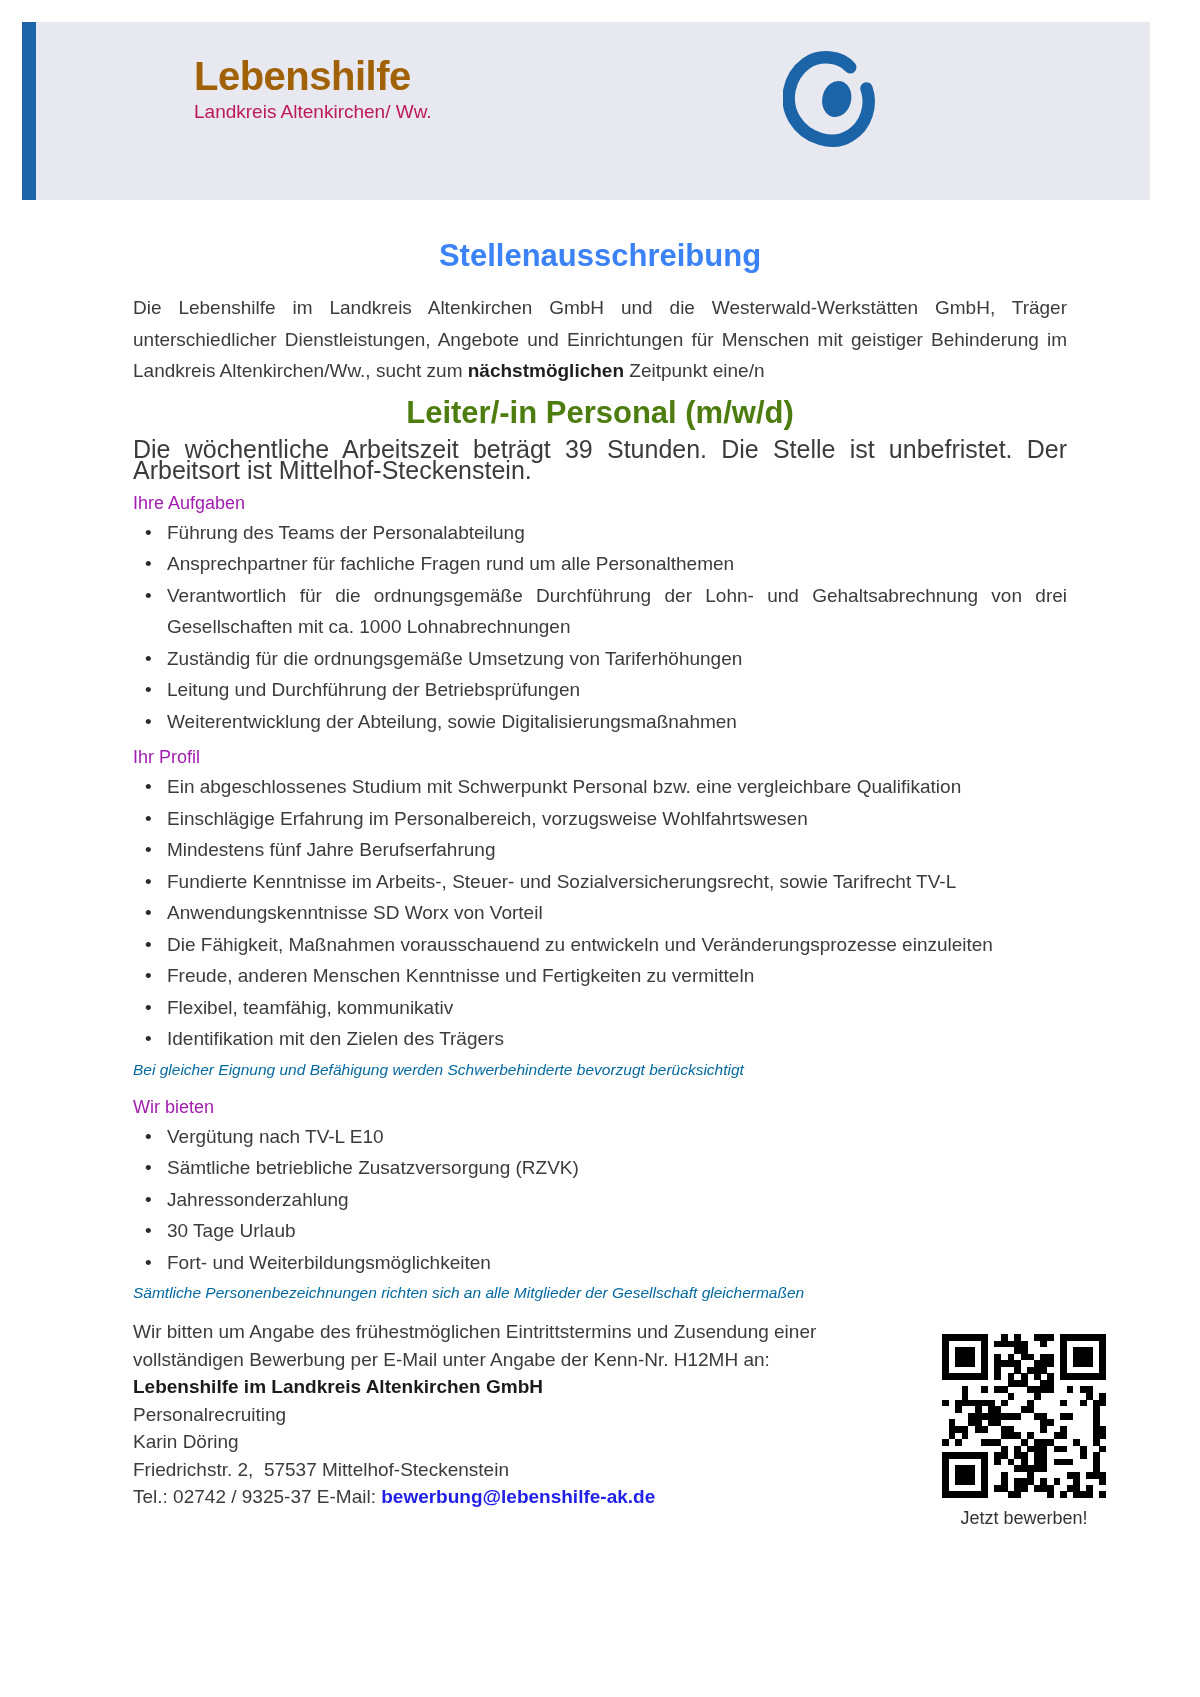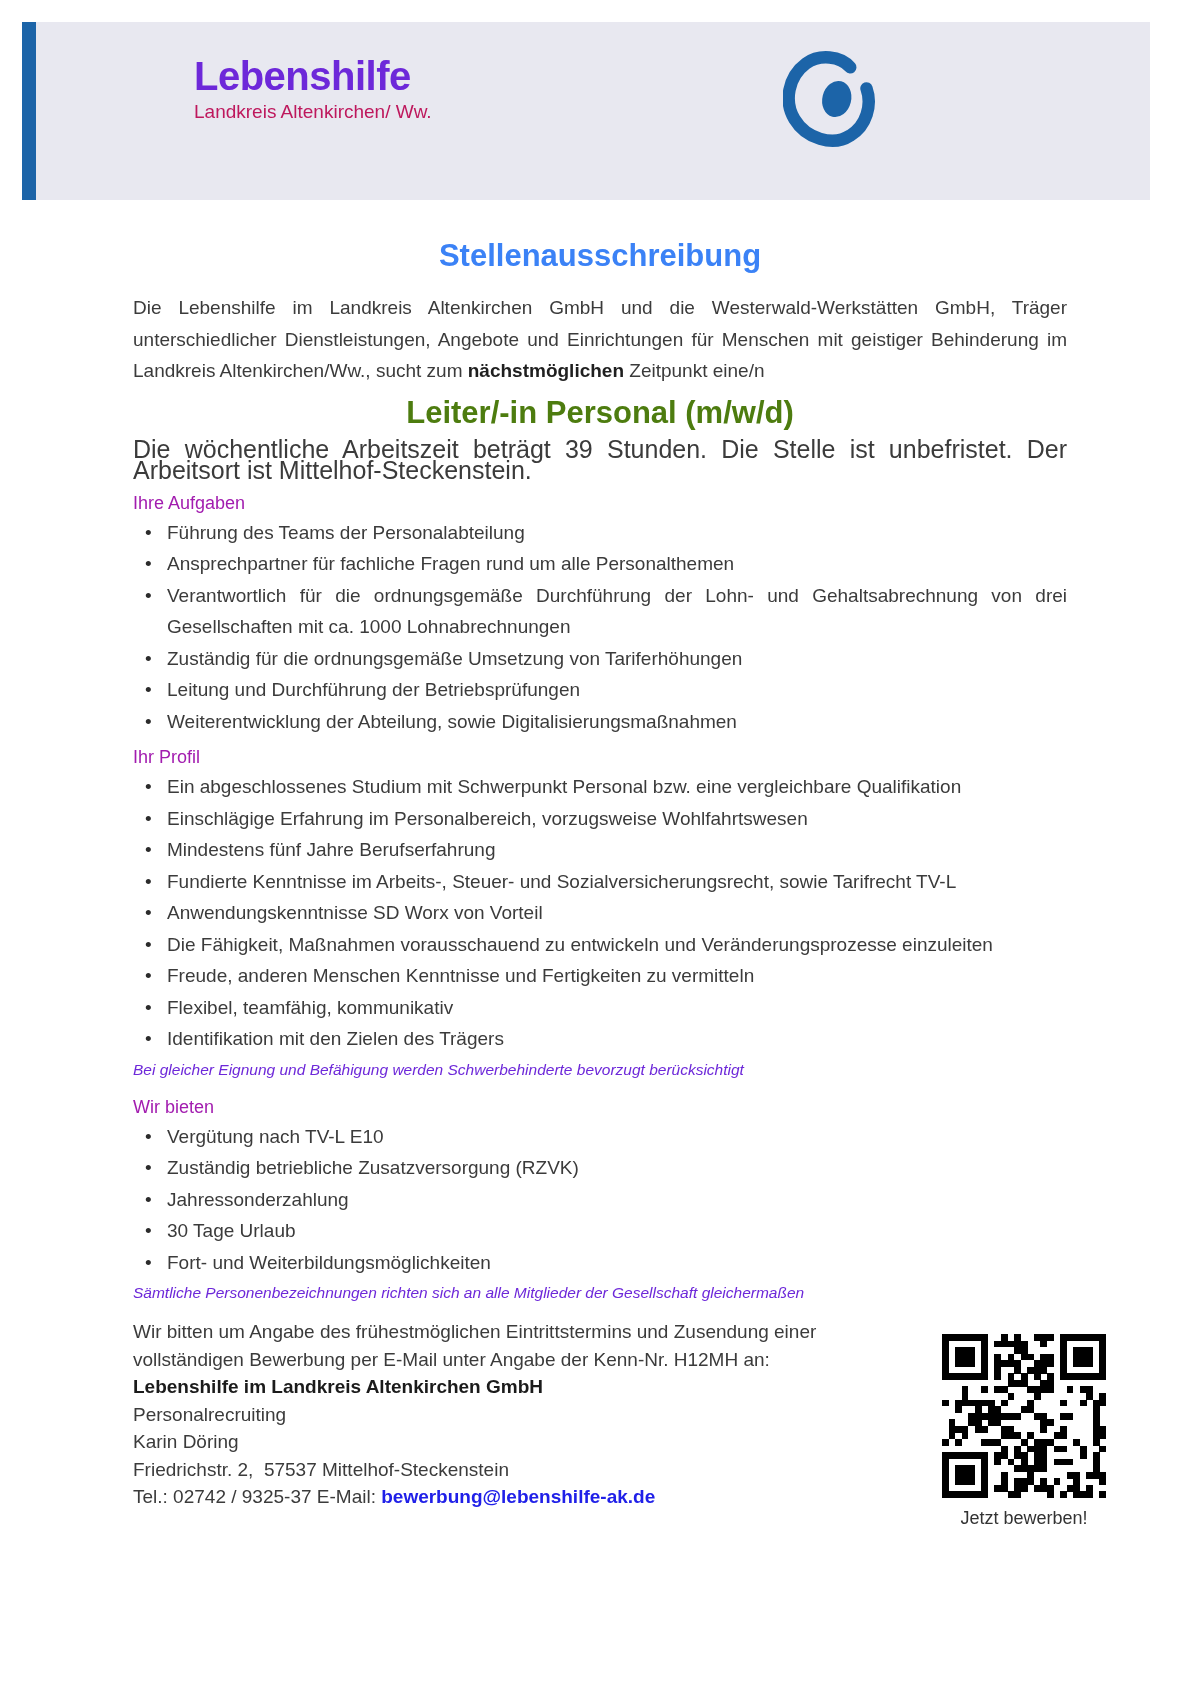--- a/index.html
+++ b/index.html
@@ -3,36 +3,36 @@
 <meta charset="utf-8">
 <style>
   html,body{margin:0;padding:0;background:#fff;}
   .page{position:relative;width:1200px;height:1697px;background:#ffffff;overflow:hidden;
         font-family:"Liberation Sans","DejaVu Sans",sans-serif;color:#3b3b3b;}
   
   .accent-bar{position:absolute;left:22px;top:22px;width:14px;height:178px;background:#1c64a8;}
   .band{position:absolute;left:36px;top:22px;width:1114px;height:178px;background:#e8e8f0;}
   .logo-wrap{position:absolute;left:747px;top:28px;width:96px;height:100px;}
   .brand-block{position:absolute;left:158px;top:32px;white-space:nowrap;}
-  .brand{font-size:40px;font-weight:700;color:#6d28d9;letter-spacing:-0.5px;line-height:44px;}
+  .brand{font-size:40px;font-weight:700;color:#a16207;letter-spacing:-0.5px;line-height:44px;}
   .brand-sub{font-size:19px;color:#be185d;line-height:26px;margin-top:1px;}
   
   .content{position:absolute;left:133px;top:224px;width:934px;}
   .doc-title{font-size:31px;line-height:40px;font-weight:700;color:#3b82f6;text-align:center;margin:12px 0 0;}
   .intro{font-size:19px;line-height:31.5px;text-align:justify;margin:16px 0 0;}
   .intro b{color:#1f1f1f;}
   .position-title{font-size:31px;line-height:40px;font-weight:700;color:#4d7c0f;text-align:center;margin:6px 0 6px;}
   .details{font-size:25px;line-height:21px;text-align:justify;margin:0;}
   .sec-head{font-size:18px;line-height:24px;font-weight:400;color:#a21caf;margin:10px 0 2px;}
   .sec-head.profil{margin-top:8px;}
   .sec-head.bieten{margin-top:14px;}
   ul.blist{list-style:none;margin:0;padding:0;}
   ul.blist li{position:relative;padding-left:34px;font-size:19px;line-height:31.5px;text-align:justify;}
   ul.blist li::before{content:"\2022";position:absolute;left:12px;color:#2b2b2b;}
-  .note{font-style:italic;font-size:15.5px;line-height:22px;color:#6d28d9;margin:4px 0 0;}
+  .note{font-style:italic;font-size:15.5px;line-height:22px;color:#0369a1;margin:4px 0 0;}
   
   .contact{position:relative;margin-top:14px;height:230px;}
   .contact-line{font-size:19px;line-height:27.5px;white-space:pre-wrap;width:745px;}
   .company{font-weight:700;color:#1b1b1b;}
   .email-link{color:#2020e8;font-weight:700;cursor:pointer;}
   .qr-box{position:absolute;left:805px;top:16px;width:172px;text-align:center;}
   .qr-box svg{display:block;width:164px;height:164px;margin:0 auto;background:#fff;}
   .qr-caption{font-size:18px;line-height:24px;color:#333;margin-top:8px;}
 </style>
 </head>
@@ -84,21 +84,21 @@
       <li>Die Fähigkeit, Maßnahmen vorausschauend zu entwickeln und Veränderungsprozesse einzuleiten</li>
       <li>Freude, anderen Menschen Kenntnisse und Fertigkeiten zu vermitteln</li>
       <li>Flexibel, teamfähig, kommunikativ</li>
       <li>Identifikation mit den Zielen des Trägers</li>
     </ul>
     <div class="note">Bei gleicher Eignung und Befähigung werden Schwerbehinderte bevorzugt berücksichtigt</div>
 
     <div class="sec-head bieten">Wir bieten</div>
     <ul class="blist">
       <li>Vergütung nach TV-L E10</li>
-      <li>Zuständig betriebliche Zusatzversorgung (RZVK)</li>
+      <li>Sämtliche betriebliche Zusatzversorgung (RZVK)</li>
       <li>Jahressonderzahlung</li>
       <li>30 Tage Urlaub</li>
       <li>Fort- und Weiterbildungsmöglichkeiten</li>
     </ul>
     <div class="note">Sämtliche Personenbezeichnungen richten sich an alle Mitglieder der Gesellschaft gleichermaßen</div>
 
     <div class="contact">
       <div class="contact-line">Wir bitten um Angabe des frühestmöglichen Eintrittstermins und Zusendung einer</div>
       <div class="contact-line">vollständigen Bewerbung per E-Mail unter Angabe der Kenn-Nr. H12MH an:</div>
       <div class="contact-line company">Lebenshilfe im Landkreis Altenkirchen GmbH</div>

